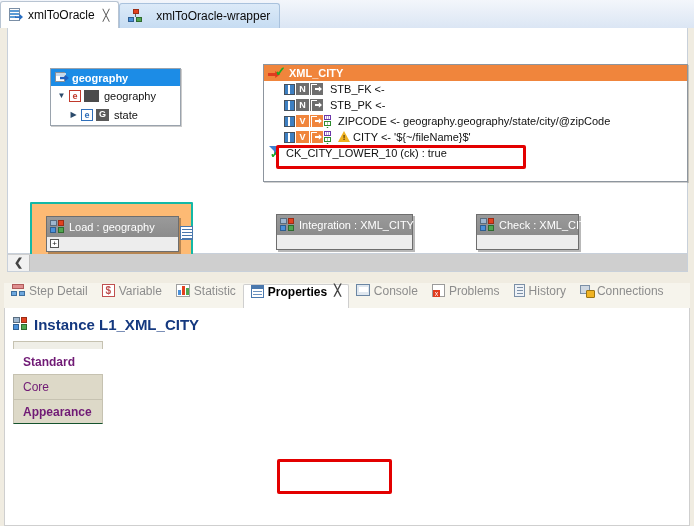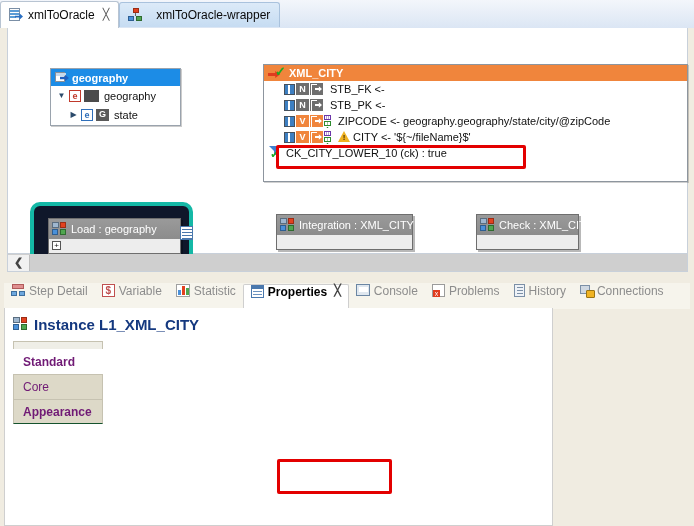--- a/index.html
+++ b/index.html
@@ -10,21 +10,21 @@
     font-size:12px;
     background:#f0ece1;
     overflow:hidden;
     position:relative;
   }
 
   
   #editor-tabs {
     position:absolute; left:0; top:0; width:694px; height:28px;
     background:linear-gradient(to bottom,#f3f6fb 0%,#e6edf7 55%,#dbe6f4 100%);
-    display:flex; align-items:center;
+    display:flex; align-items:flex-end;
   }
   .etab {
     height:26px; display:flex; align-items:center; gap:5px;
     padding:0 9px 0 8px; font-size:12px; color:#0a0a0a;
     position:relative; cursor:default;
   }
   .etab.active {
     background:#ffffff;
     border:1px solid #b8c4d2; border-bottom:none;
     border-radius:3px 3px 0 0;
@@ -184,22 +184,22 @@
     font-weight:bold; line-height:9px;
   }
 
   
   .redbox { position:absolute; border:3px solid #e30000; border-radius:2px; pointer-events:none; }
   #redbox-mapping { left:268px; top:117px; width:250px; height:24px; }
   #redbox-field   { left:277px; top:459px; width:115px; height:35px; }
 
   
   .rounded-wrap {
-    position:absolute; border:4px solid #14b8a6; border-radius:10px;
-    background:#0f172a;
+    position:absolute; border:2px solid #14b8a6; border-radius:1px;
+    background:#fdba74;
   }
   #load-wrap { left:22px; top:174px; width:163px; height:70px; }
   .pbox {
     position:absolute; background:#f2f2f2;
     border:1px solid #6e6e6e; box-shadow:2px 2px 0 rgba(0,0,0,.28);
   }
   .pbox-header {
     height:20px; background:linear-gradient(to bottom,#9a9a9a 0%,#8c8c8c 100%);
     display:flex; align-items:center; gap:4px; padding-left:3px;
     color:#ffffff; font-size:11px; white-space:nowrap;
@@ -283,21 +283,21 @@
   .ico-history:after { content:""; position:absolute; left:2px; top:2px; width:6px; height:1px;
                        box-shadow:0 3px 0 #7b8fa6, 0 6px 0 #7b8fa6; background:#7b8fa6; }
   .ico-conn { width:13px; height:13px; flex:none; position:relative; }
   .ico-conn:before { content:""; position:absolute; left:0; top:1px; width:8px; height:7px;
                      background:#cfd8e2; border:1px solid #7b8fa6; }
   .ico-conn:after { content:""; position:absolute; left:6px; top:6px; width:7px; height:6px;
                     background:#f0b323; border:1px solid #9a7415; border-radius:1px; }
 
   
   #props-panel {
-    position:absolute; left:4px; top:308px; width:549px; height:218px;
+    position:absolute; left:4px; top:308px; width:686px; height:218px;
     background:#ffffff; border:1px solid #cfcfcf; border-top:none;
   }
   #props-title {
     position:absolute; left:8px; top:6px; height:20px;
     display:flex; align-items:center; gap:6px;
     font-size:15px; font-weight:bold; color:#14387f;
   }
   #props-left {
     position:absolute; left:8px; top:33px; width:90px;
   }

